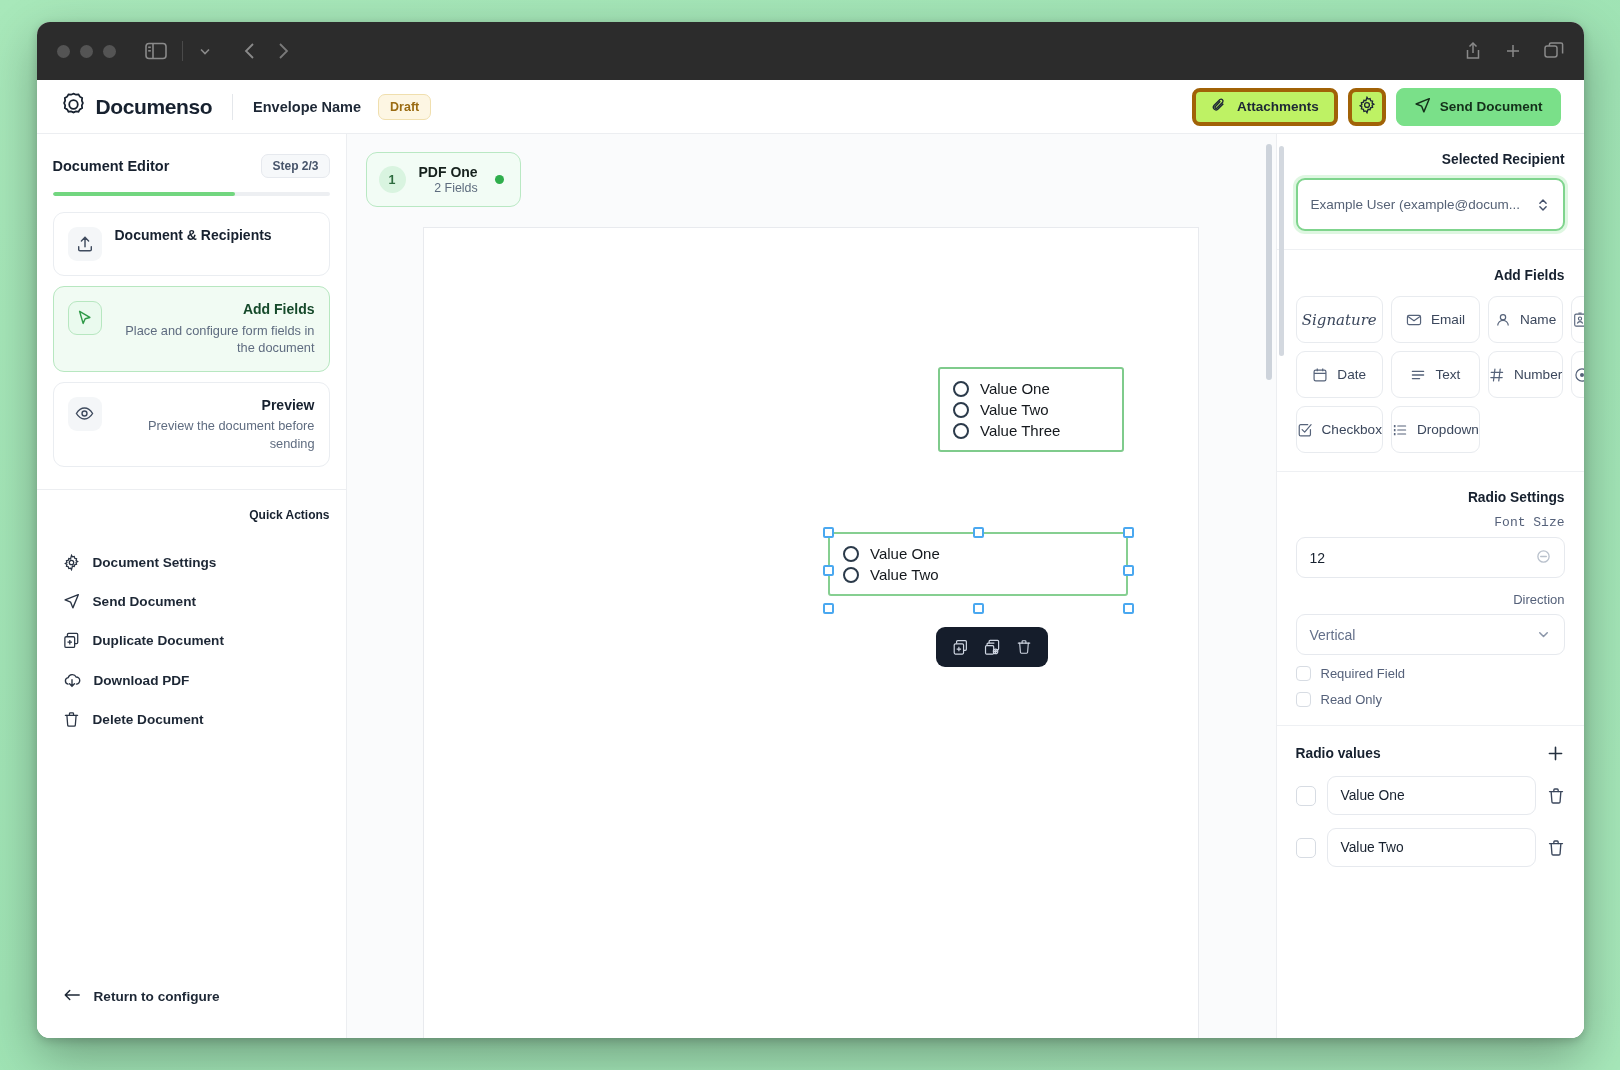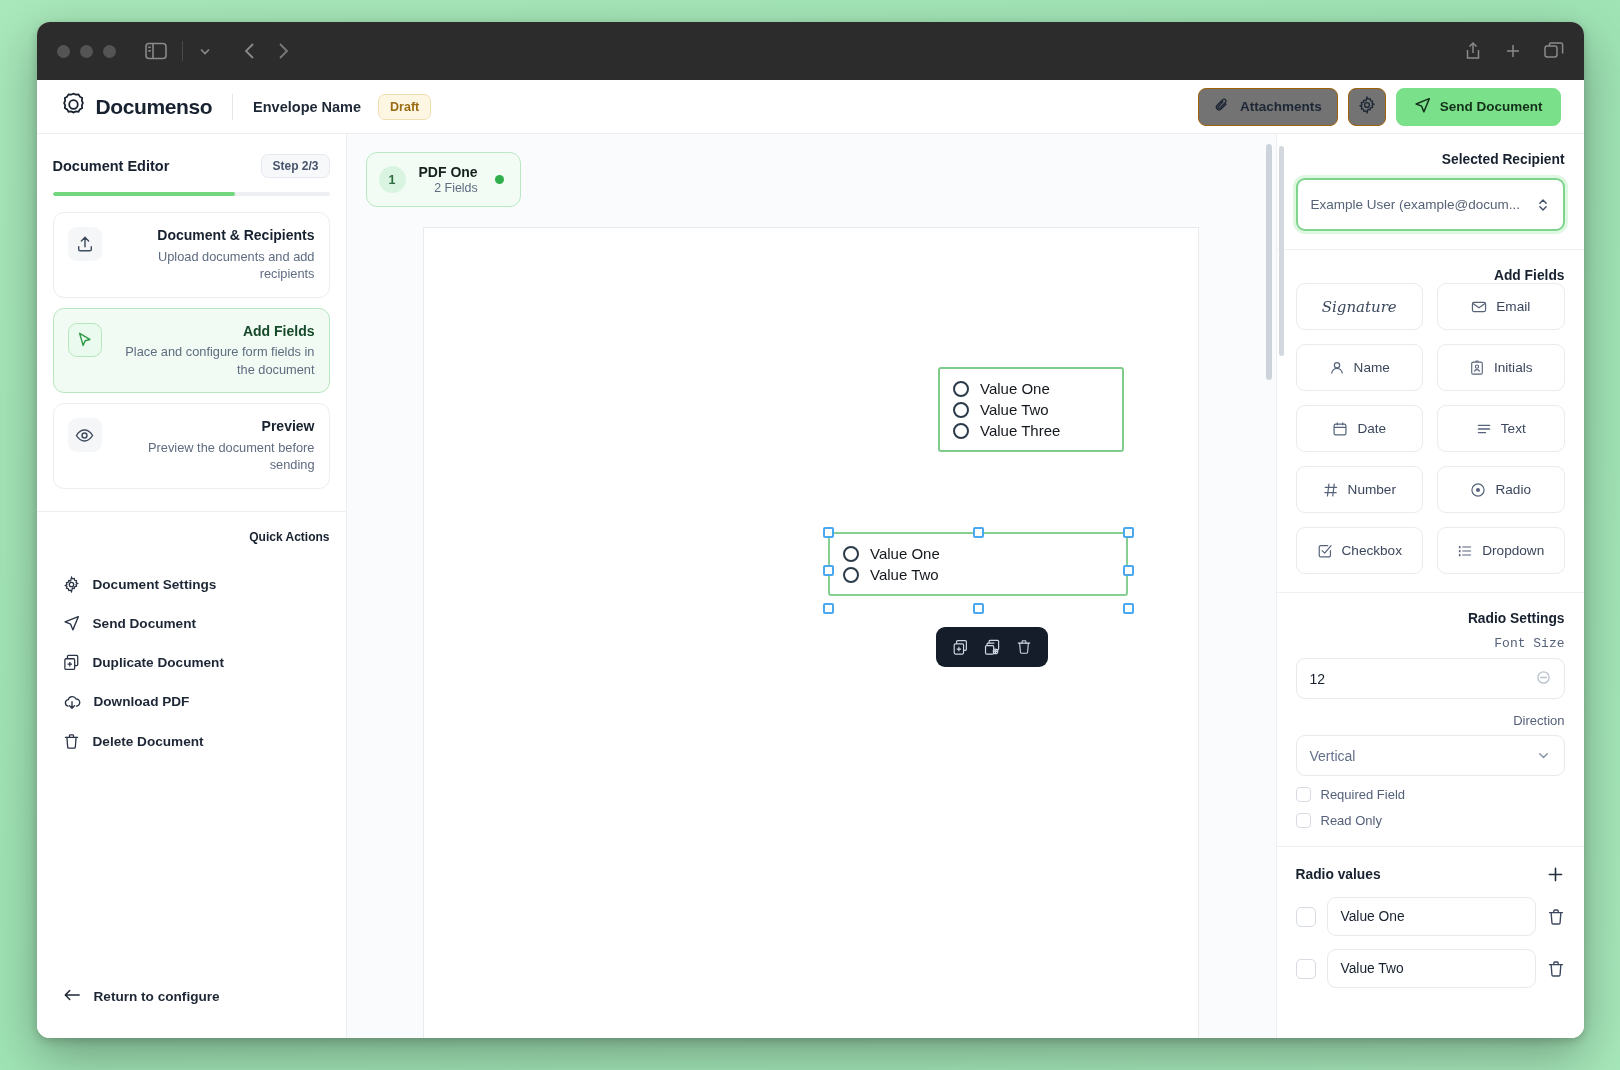--- a/index.html
+++ b/index.html
@@ -58,21 +58,21 @@
     margin-left: 17px;
     background: #fdf6e3; border: 1px solid #f0dfae;
     color: #9a6b12; font-size: 12.5px; font-weight: bold;
     padding: 5px 11px; border-radius: 7px;
   }
   .hdr-right { margin-left: auto; display: flex; align-items: center; gap: 10px; }
   .btn {
     display: inline-flex; align-items: center; gap: 9px;
     font-size: 13.5px; font-weight: bold;
     border-radius: 8px; cursor: pointer;
-    border: 1px solid #a16207; background: #737373; color: #1d2735;
+    border: 4px solid #a16207; background: #bef264; color: #1d2735;
     height: 38px; padding: 0 15px;
   }
   .btn-icon-only { width: 38px; padding: 0; justify-content: center; }
   .btn-primary {
     background: #7ae089; border: 1px solid #7ae089; color: #14301a;
     padding: 0 17px;
   }
 
   
   .app-body { flex: 1; display: flex; min-height: 0; background: #fff; text-align: right; }
@@ -211,21 +211,22 @@
     margin-top: 11px; height: 53px; width: 100%;
     border: 2px solid #7fd48d; border-radius: 9px;
     display: flex; align-items: center; padding: 0 13px;
     font-size: 13.5px; color: #566276; cursor: pointer;
     box-shadow: 0 0 0 3px rgba(122,224,137,.25);
     background: #fff;
   }
   .select .chev { margin-left: auto; color: #44506a; display: flex; }
 
   .fields-grid {
-    display: grid; grid-template-columns: 1fr 1fr; gap: 14px;
+    margin-top: 13px;
+    display: grid; grid-template-columns: 1fr 1fr 1fr 1fr; gap: 8px;
   }
   .fbtn {
     height: 47px; border: 1px solid #e8ebef; border-radius: 9px;
     background: #fff; cursor: pointer;
     display: flex; align-items: center; justify-content: center; gap: 9px;
     font-size: 13.6px; color: #3b475c;
   }
   .fbtn .ico { display: flex; color: #56637a; }
   .sig-font { font-family: "DejaVu Serif", serif; font-style: italic; font-size: 15px; }
 
@@ -388,21 +389,20 @@
         <div class="steps">
           <div class="step-card">
             <span class="step-ico">
               <svg width="18" height="18" viewBox="0 0 20 20" fill="none" stroke="currentColor" stroke-width="1.6" stroke-linecap="round">
                 <path d="M3 13 L3 16 a1.5 1.5 0 0 0 1.5 1.5 L15.5 17.5 A1.5 1.5 0 0 0 17 16 L17 13"></path>
                 <path d="M10 13 L10 3 M6 6.6 L10 2.6 L14 6.6"></path>
               </svg>
             </span>
             <div>
               <div class="step-h">Document &amp; Recipients</div>
-              <div class="step-s">Upload documents and add recipients</div>
             </div>
           </div>
 
           <div class="step-card active">
             <span class="step-ico">
               <svg width="18" height="18" viewBox="0 0 20 20" fill="none" stroke="currentColor" stroke-width="1.6" stroke-linejoin="round">
                 <path d="M4 2.6 L15.4 9.4 L10.2 10.8 L7.9 16 z"></path>
               </svg>
             </span>
             <div>

